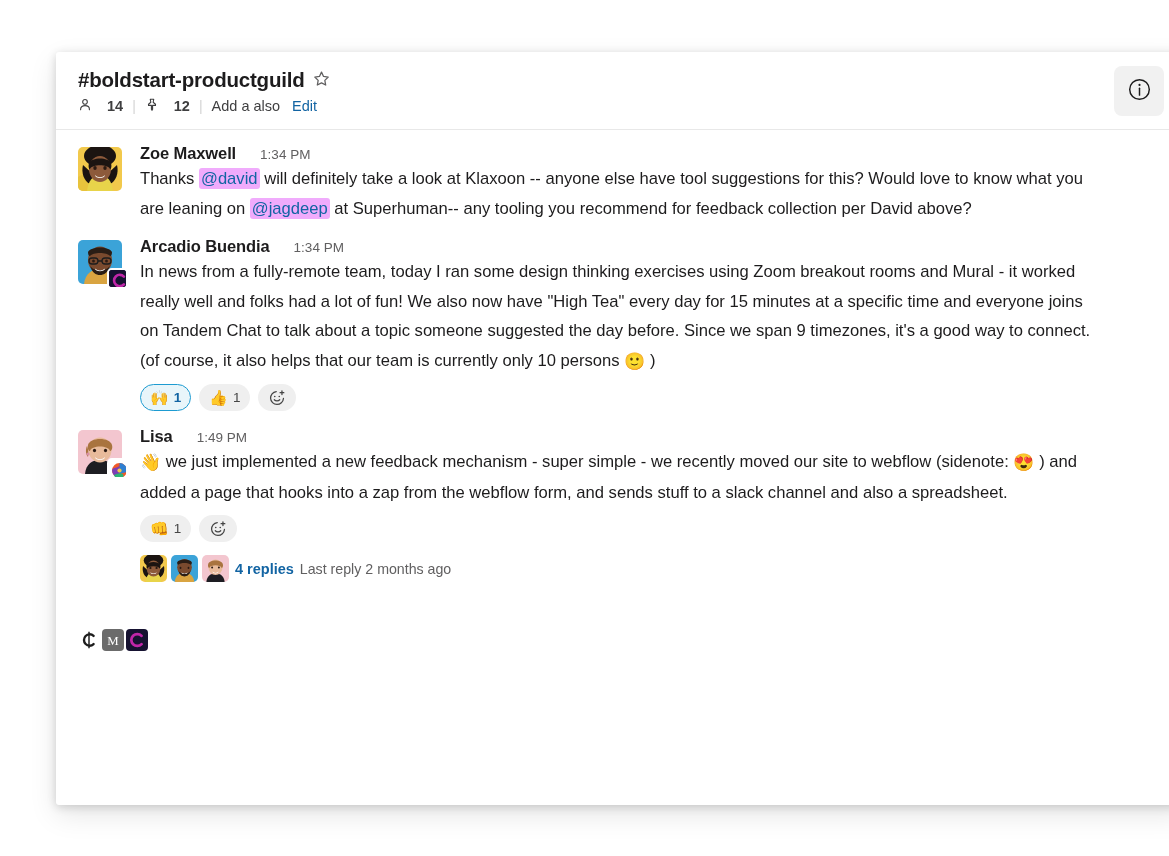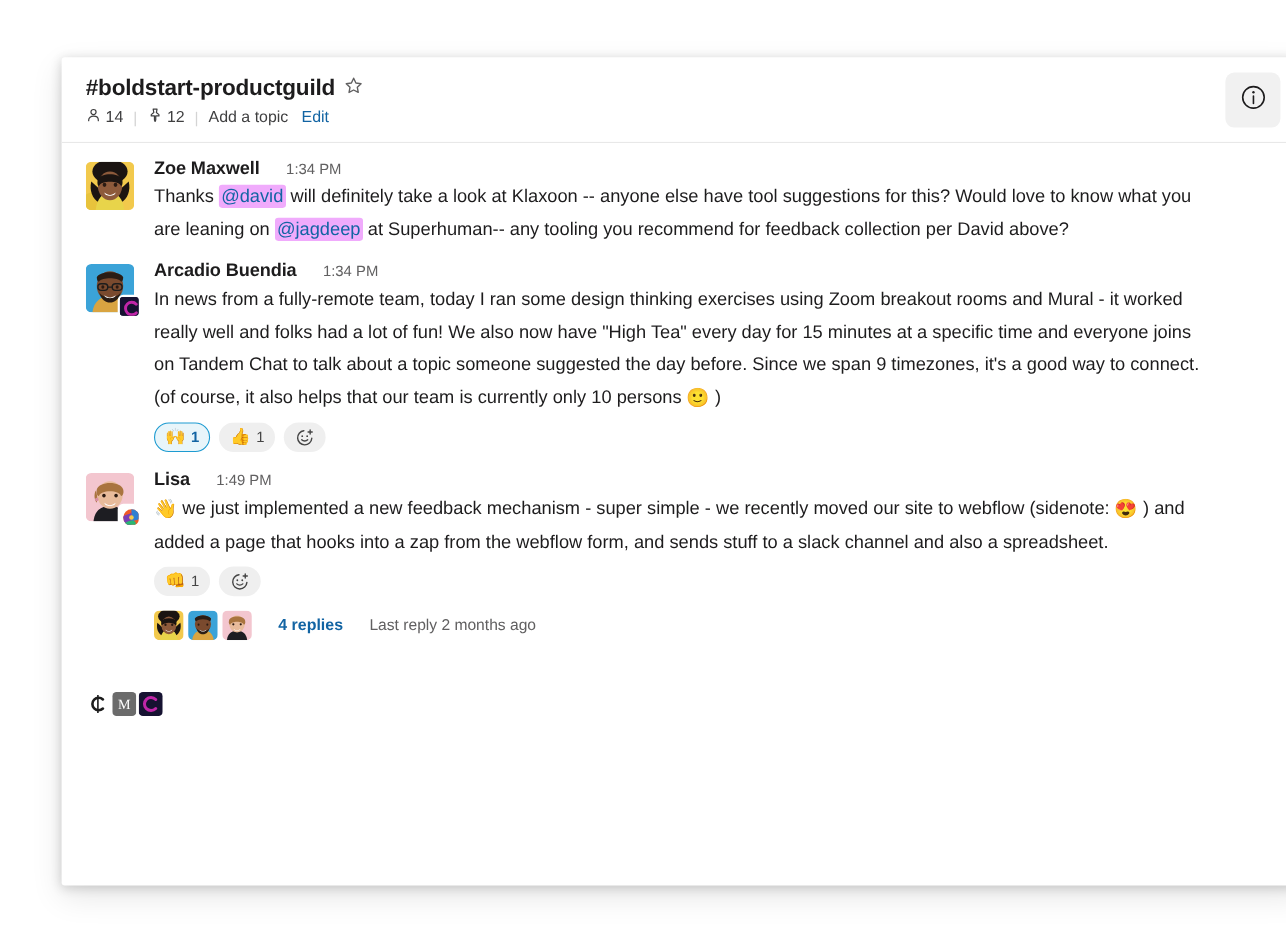--- a/index.html
+++ b/index.html
@@ -55,21 +55,22 @@
     left: 22px;
     top: 45px;
     display: flex;
     align-items: center;
     font-size: 14.5px;
     color: #3f3f40;
   }
   .meta-group {
     display: flex;
     align-items: center;
-    gap: 4px;
+    gap: 15px;
+    font-weight: bold;
   }
   .meta-sep {
     color: #d4d4d4;
     margin: 0 9px;
     font-size: 14px;
   }
   .meta-topic {
     color: #3f3f40;
     margin-right: 12px;
     cursor: pointer;
@@ -203,21 +204,21 @@
     height: 27px;
     border-radius: 14px;
     background: #efefef;
     cursor: pointer;
   }
 
   
   .thread-bar {
     display: flex;
     align-items: center;
-    gap: 24px;
+    gap: 6px;
     margin-top: 10px;
     padding: 3px 6px 3px 0;
     border-radius: 6px;
     cursor: pointer;
     width: fit-content;
   }
   .thread-avatars {
     display: flex;
     gap: 4px;
   }
@@ -293,21 +294,21 @@
         <span>
           <svg width="14" height="15" viewBox="0 0 24 24" fill="none" stroke="#3f3f40" stroke-width="1.9" stroke-linecap="round" stroke-linejoin="round">
             <path d="M9 3h6l-1 5.2 4 3.3v2H13v6.5l-1 2-1-2V13.5H6v-2l4-3.3z"></path>
           </svg>
         </span>
         <span>12</span>
       </span>
 
       <span class="meta-sep">|</span>
 
-      <span class="meta-topic">Add a topic</span>
+      <span class="meta-topic">Add a also</span>
       <span class="meta-edit">Edit</span>
     </div>
 
     <div class="info-btn">
       <span>
         <svg width="25" height="25" viewBox="0 0 24 24" fill="none" stroke="#1d1c1d" stroke-width="1.4">
           <circle cx="12" cy="12" r="9.4"></circle>
           <circle cx="12" cy="7.6" r="1.05" fill="#1d1c1d" stroke="none"></circle>
           <path d="M12 10.8v6.6" stroke-linecap="round"></path>
         </svg>

